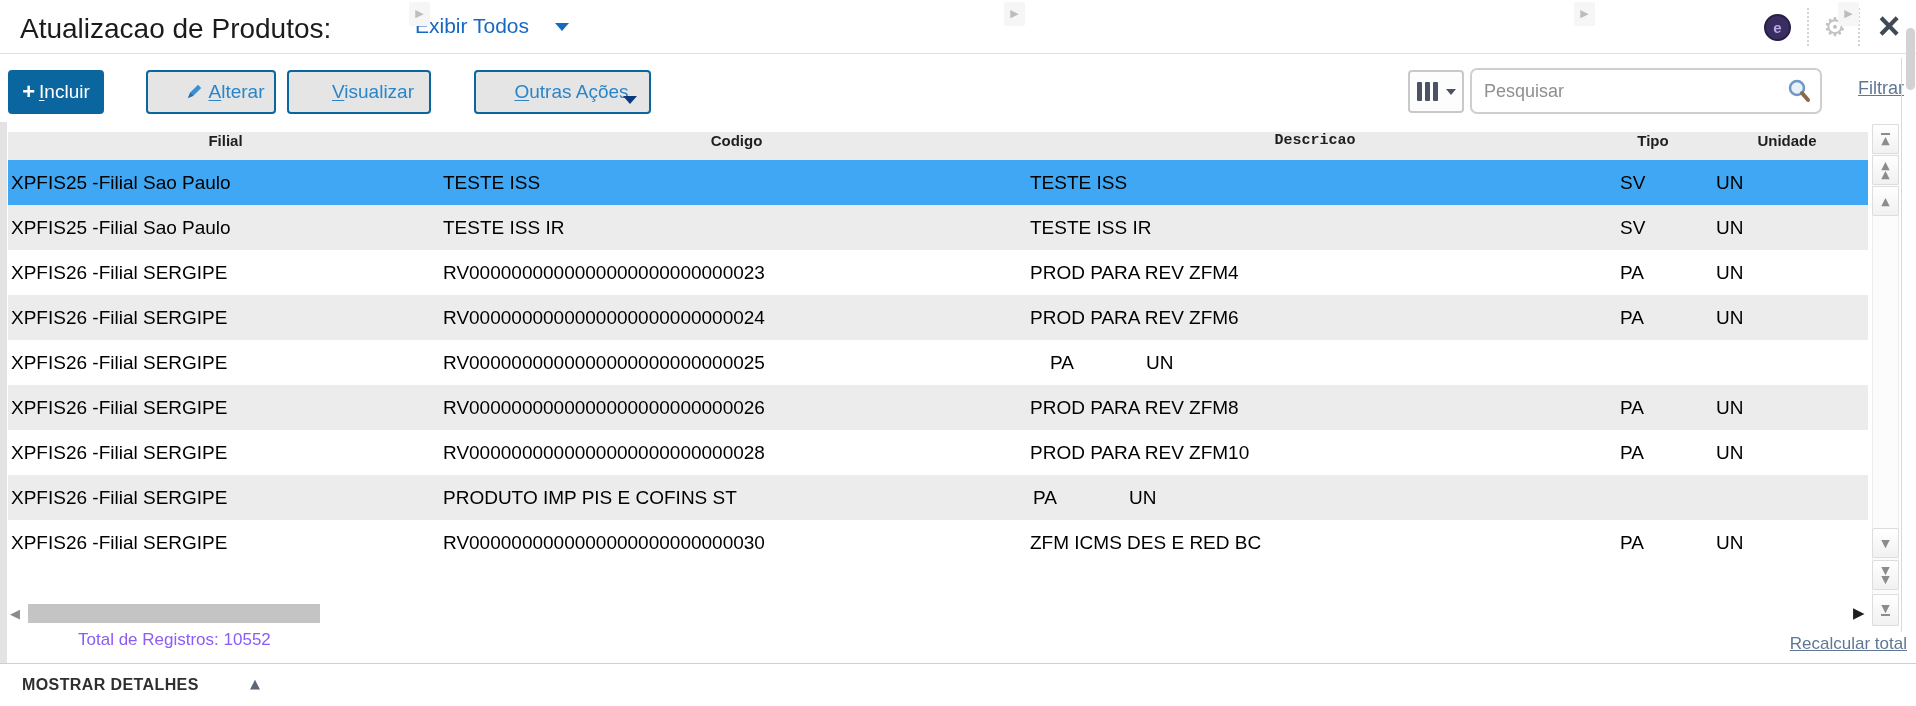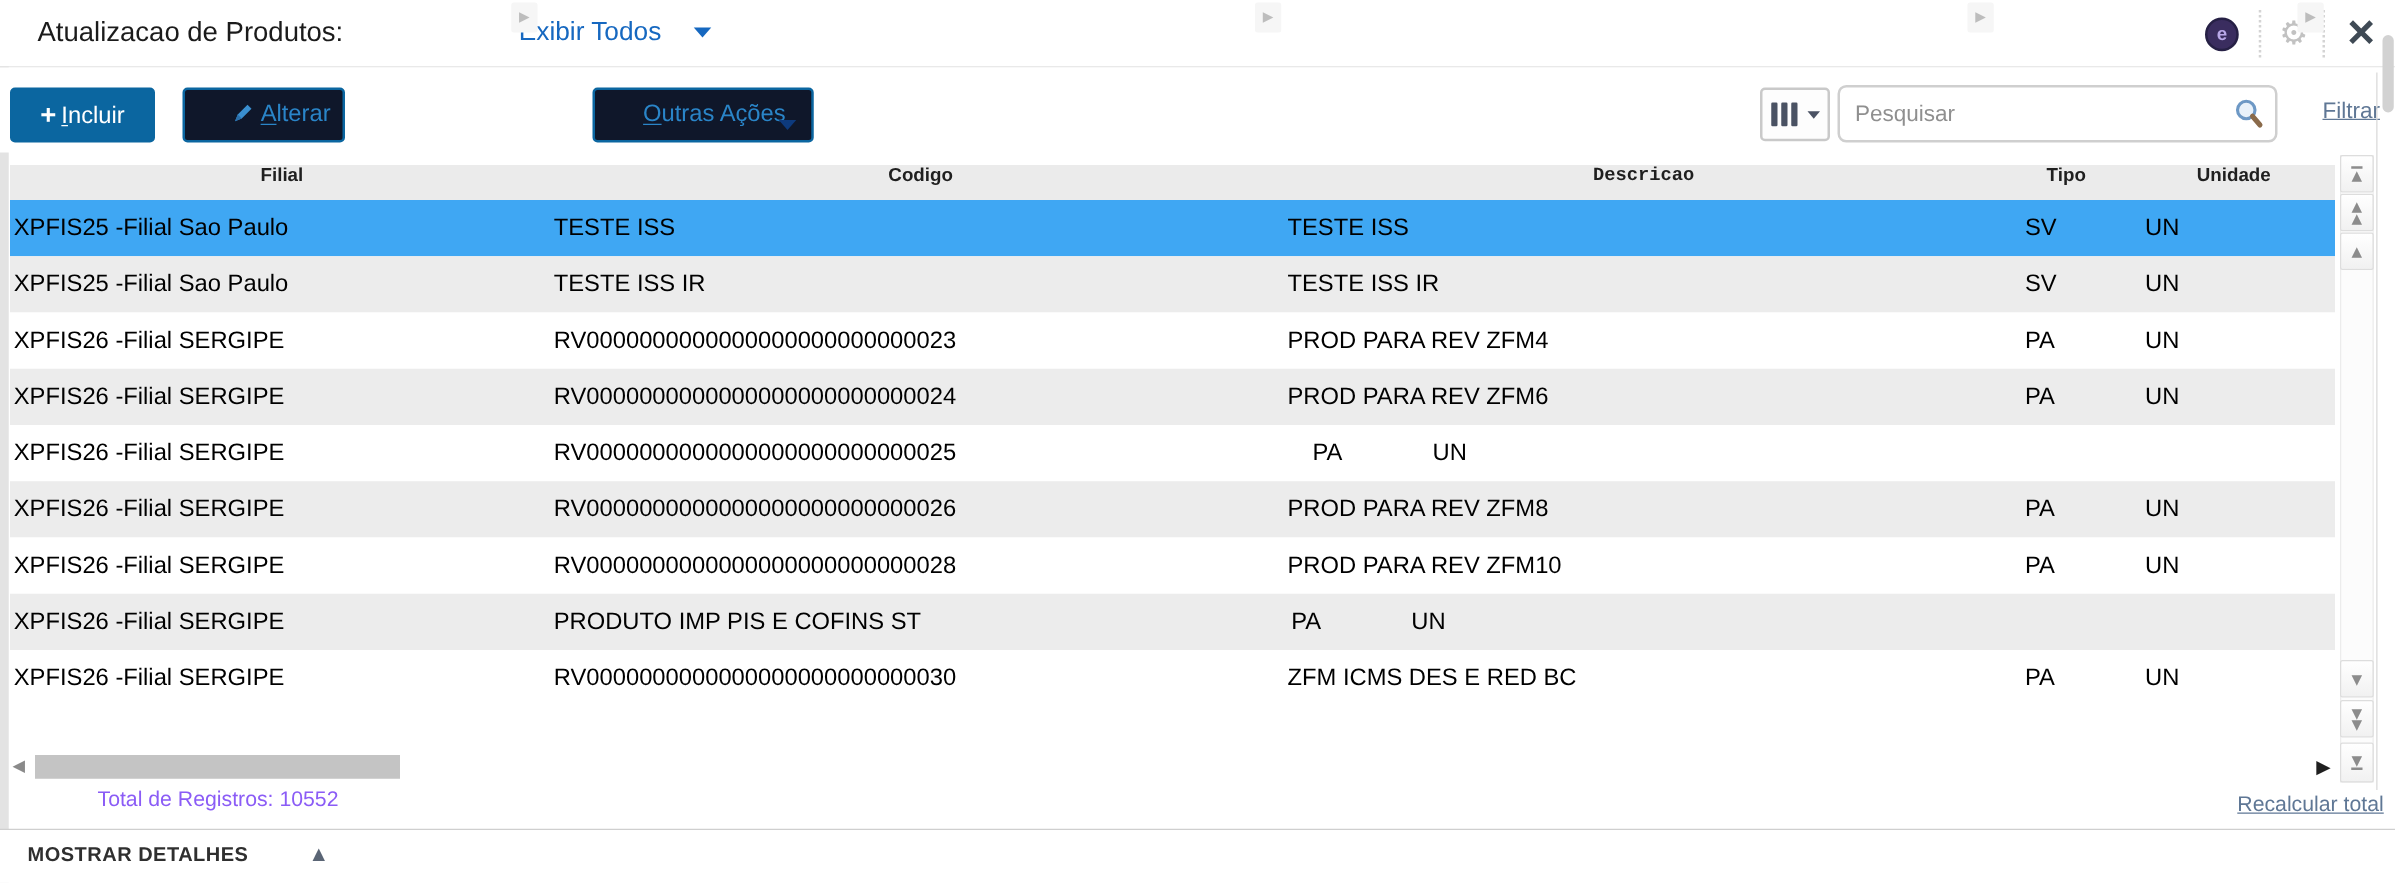--- a/index.html
+++ b/index.html
@@ -5,43 +5,43 @@
   * { margin:0; padding:0; box-sizing:border-box; }
   html,body { background:#fff; }
   .app {
     position:relative; width:1916px; height:706px; overflow:hidden;
     background:#fff; font-family:"Liberation Sans", sans-serif; color:#1b1b1b;
   }
   .left-strip { position:absolute; left:0; top:0; width:7px; height:706px; background:#e3e3e3; }
 
   
   .titlebar { position:absolute; left:0; top:0; width:1916px; height:53px; background:#fff; }
-  .title { position:absolute; left:30px; top:13px; font-size:22px; color:#1b1b1b; }
+  .title { position:absolute; left:20px; top:13px; font-size:28px; color:#1b1b1b; }
   .view-selector { position:absolute; left:415px; top:14px; cursor:pointer; }
   .view-selector .lbl { font-size:21px; color:var(--title-link,#1668c0); }
   .caret { display:inline-block; width:0; height:0; border-left:7px solid transparent; border-right:7px solid transparent; border-top:8px solid var(--title-link,#1668c0); margin-left:22px; vertical-align:2px; }
   .top-divider { position:absolute; left:0; top:53px; width:1916px; height:1px; background:#e2e2e2; }
 
   .badge-icon { position:absolute; left:1764px; top:14px; width:27px; height:27px; border-radius:50%;
     background:#3a2d5f; border:2px solid #262045; color:#b9a8e8; font-size:15px; font-weight:bold;
     text-align:center; line-height:23px; cursor:pointer; }
   .dotted-sep { position:absolute; top:8px; height:38px; width:0; border-left:2px dotted #d4d4d4; }
   .sep1 { left:1807px; } .sep2 { left:1858px; }
   .gear-btn { position:absolute; left:1820px; top:10px; width:30px; height:34px; font-family:"DejaVu Sans",sans-serif;
     font-size:26px; color:#c2c2c2; text-align:center; line-height:34px; cursor:pointer; }
   .close-btn { position:absolute; left:1872px; top:4px; width:34px; height:44px; font-size:38px; font-weight:bold;
     color:#3f4a55; text-align:center; line-height:44px; cursor:pointer; }
 
   
   .toolbar { position:absolute; left:0; top:54px; width:1916px; height:68px; background:#fff; }
   .btn { position:absolute; top:16px; height:44px; border-radius:4px; font-size:19px; text-align:center;
     line-height:40px; cursor:pointer; }
   .btn .uline { text-decoration:underline; text-underline-offset:2px; }
-  .btn-primary { left:8px; width:116px; background:var(--primary,#0b66a0); border:2px solid var(--primary,#0b66a0); color:#fff; }
-  .btn-secondary { background:#0f172a; border:2px solid var(--primary,#0b66a0); color:var(--primary-text,#2a85c8);padding-left:28px; }
+  .btn-primary { left:8px; width:96px; background:var(--primary,#0b66a0); border:2px solid var(--primary,#0b66a0); color:#fff; }
+  .btn-secondary { background:#e5e5e5; border:2px solid var(--primary,#0b66a0); color:var(--primary-text,#2a85c8);padding-left:28px; }
   .btn-alterar { left:146px; width:130px; }
   .btn-visualizar { left:287px; width:144px; }
   .btn-outras { left:474px; width:177px; padding-right:10px; }
   .plus-icon { font-size:22px; font-weight:bold; margin-right:4px; vertical-align:-1px; }
   .pencil-icon { margin-right:6px; vertical-align:-2px; }
   .btn-caret { position:absolute; right:12px; top:24px; width:0; height:0;
     border-left:7px solid transparent; border-right:7px solid transparent; border-top:8px solid #0d3a7d; }
 
   .cols-btn { position:absolute; left:1408px; top:16px; width:56px; height:43px; background:#fdfdfd;
     border:2px solid #c9c9c9; border-radius:4px; cursor:pointer; display:flex; align-items:center; justify-content:center; gap:3px; }
@@ -130,20 +130,23 @@
   <div class="toolbar">
     <div class="btn btn-primary">
       <span class="plus-icon">+</span><span class="uline">I</span><span>ncluir</span>
     </div>
     <div class="btn btn-secondary btn-alterar">
       <span class="pencil-icon"><svg width="17" height="17" viewBox="0 0 17 17">
             <path d="M2 15 L4.2 9.6 L12 1.8 L15.2 5 L7.4 12.8 Z" fill="#3a8fd0"></path>
             <path d="M2 15 L4.2 9.6 L7.4 12.8 Z" fill="#2a6faa"></path>
           </svg></span><span class="uline">A</span><span>lterar</span>
     </div>
+    <div class="btn btn-secondary btn-visualizar">
+      <span class="uline">V</span><span>isualizar</span>
+    </div>
     <div class="btn btn-secondary btn-outras">
       <span class="uline">O</span><span>utras Ações</span>
       <span class="btn-caret"></span>
     </div>
 
     <div class="cols-btn">
       <span class="bar"></span>
       <span class="bar"></span>
       <span class="bar"></span>
       <span class="mini-caret"></span>

